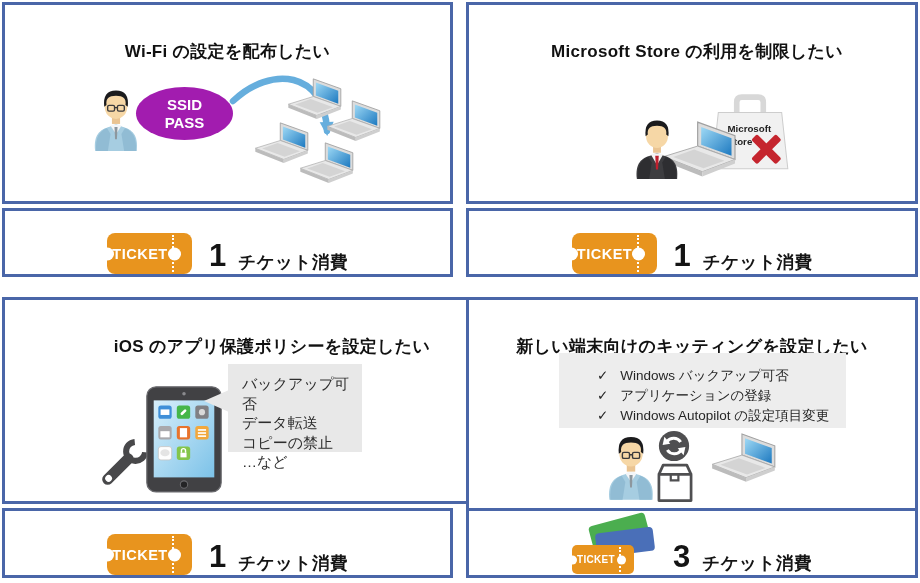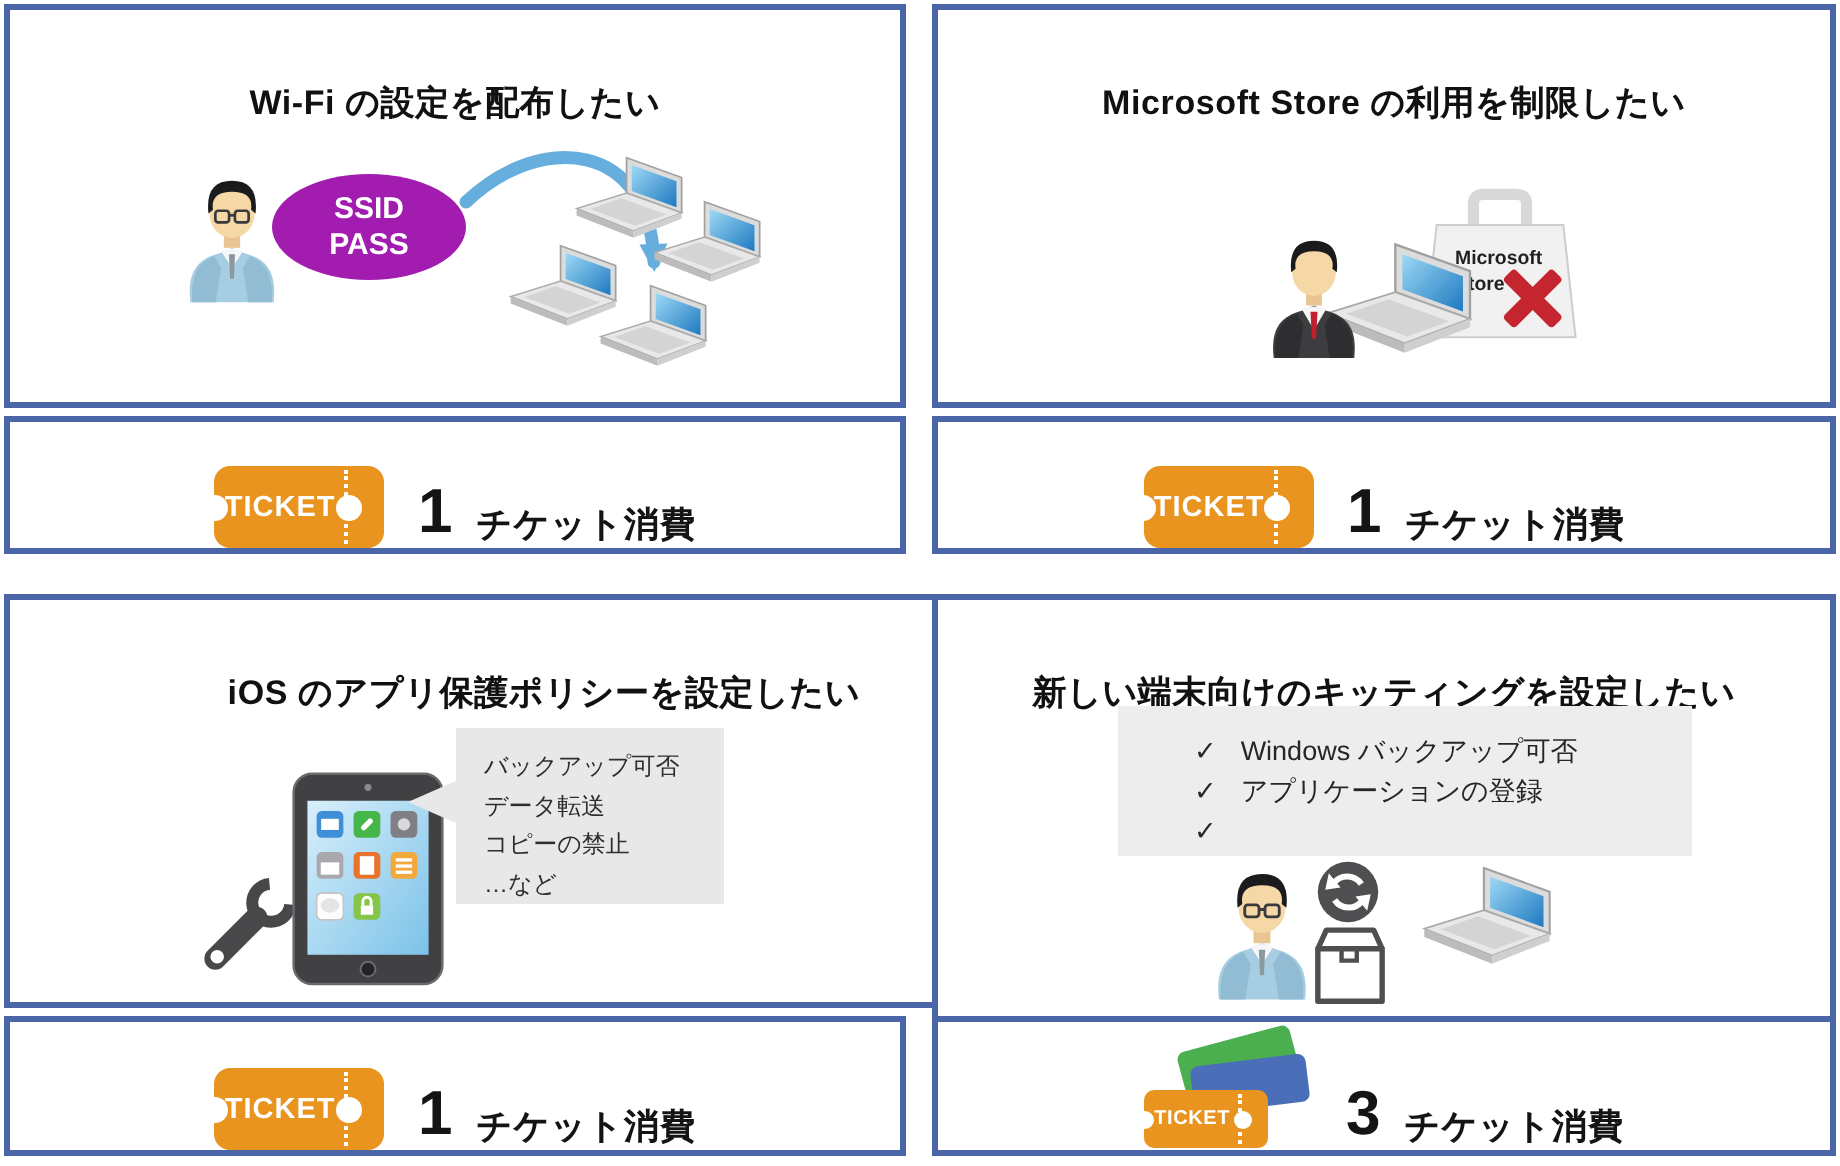--- a/index.html
+++ b/index.html
@@ -32,21 +32,21 @@
   .stub{position:absolute;width:58px;height:24px;border-radius:4px;}
   .stub.green{background:#4bae4f;left:18px;top:0;transform:rotate(-15deg);}
   .stub.blue{background:#4a6fb8;left:24px;top:11px;transform:rotate(-7deg);}
   .stack .ticket.mini{position:absolute;left:0;top:26px;}
 
   
   .bubble{position:absolute;background:#a21caf;border-radius:50%;color:#fff;font-weight:bold;font-size:15px;
           text-align:center;display:flex;flex-direction:column;justify-content:center;line-height:18px;}
 
   
-  .callout{position:absolute;background:#e8e8e8;color:#2e2e2e;font-size:12px;line-height:19.5px;
+  .callout{position:absolute;background:#e8e8e8;color:#2e2e2e;font-size:15px;line-height:19.5px;
            padding:10px 6px 0 14px;box-sizing:border-box;}
   .callout::before{content:"";position:absolute;left:-24px;top:26px;width:0;height:0;
            border-top:11px solid transparent;border-bottom:11px solid transparent;border-right:25px solid #e8e8e8;}
 
   
   .checklist{position:absolute;background:#ededed;font-size:13.5px;line-height:20px;color:#262626;
              padding:13px 10px 0 38px;box-sizing:border-box;}
   .checklist .row{display:flex;}
   .checklist .chk{margin-right:12px;font-weight:bold;flex:0 0 auto;}
 </style>
@@ -222,20 +222,21 @@
       <div class="row">
         <span class="chk">✓</span>
         <span>Windows バックアップ可否</span>
       </div>
       <div class="row">
         <span class="chk">✓</span>
         <span>アプリケーションの登録</span>
       </div>
       <div class="row">
         <span class="chk">✓</span>
+        <span>Windows Autopilot の設定項目変更</span>
       </div>
     </div>
     <svg class="abs" style="left:132px;top:131px;" width="60" height="70" viewBox="0 0 64 74">
         <use href="#sym-worker"></use>
       </svg>
     <svg class="abs" style="left:189px;top:130px;" width="32" height="32" viewBox="0 0 36 36">
       <circle cx="18" cy="18" r="17" fill="#4f4f51"></circle>
       <path d="M25.5 13.5 A9.5 9.5 0 0 0 10 13" fill="none" stroke="#fff" stroke-width="3.4"></path>
       <polygon points="7.2,7.5 13.8,15.5 5.2,16.8" fill="#fff"></polygon>
       <path d="M10.5 22.5 A9.5 9.5 0 0 0 26 23" fill="none" stroke="#fff" stroke-width="3.4"></path>

